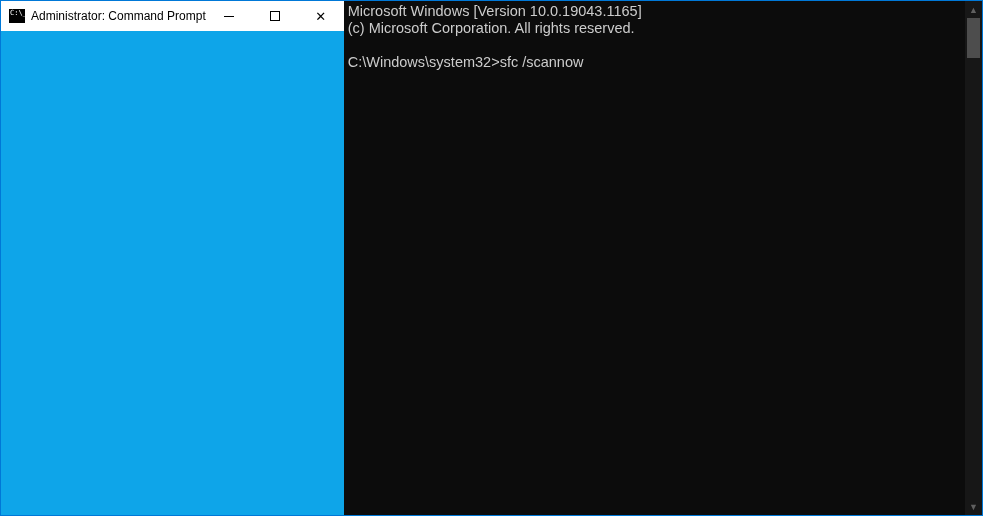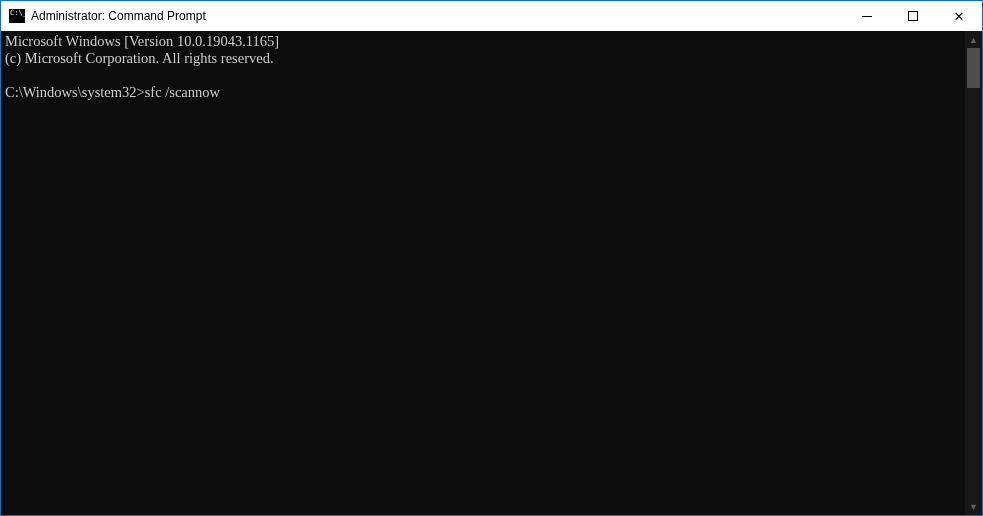--- a/index.html
+++ b/index.html
@@ -13,21 +13,21 @@
       font-family: "Segoe UI", Tahoma, sans-serif;
       background: #0078d7;
       padding: 1px;
       overflow: hidden;
     }
     .window {
       width: 100%;
       height: 100%;
       background: #0ea5e9;
       display: flex;
-      flex-direction: column;
+      flex-direction: row;
     }
     .titlebar {
       height: 30px;
       background: #ffffff;
       display: flex;
       align-items: center;
       padding-left: 8px;
       user-select: none;
     }
     .titlebar-icon {
@@ -86,21 +86,21 @@
     .terminal-wrapper {
       flex: 1;
       display: flex;
       background: #0c0c0c;
       overflow: hidden;
     }
     .terminal {
       flex: 1;
       background: #0c0c0c;
       color: #cccccc;
-      font-family: Liberation Serif, serif;
+      font-family: Liberation Sans, sans-serif;
       font-size: 14.5px;
       line-height: 17px;
       padding: 2px 4px;
       white-space: pre;
       overflow: hidden;
     }
     .scrollbar {
       width: 17px;
       background: #171717;
       display: flex;

